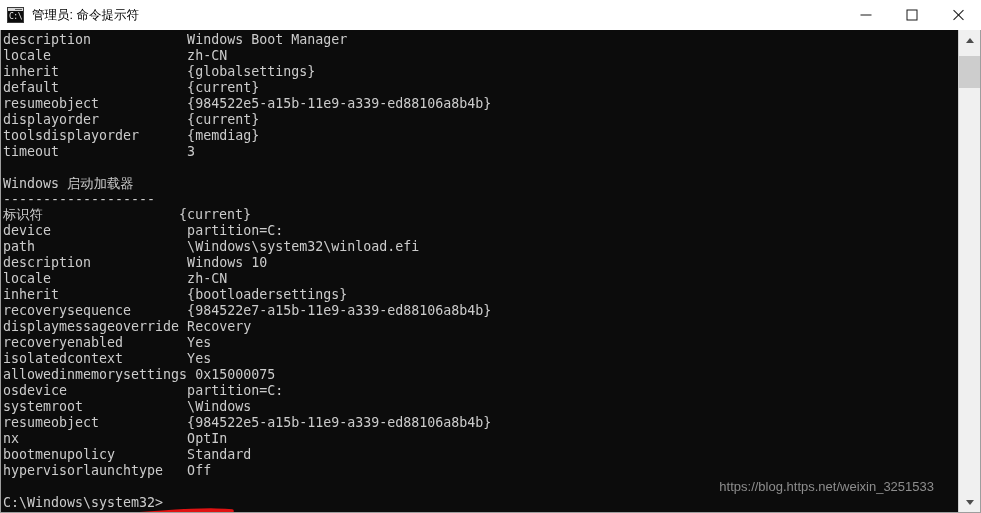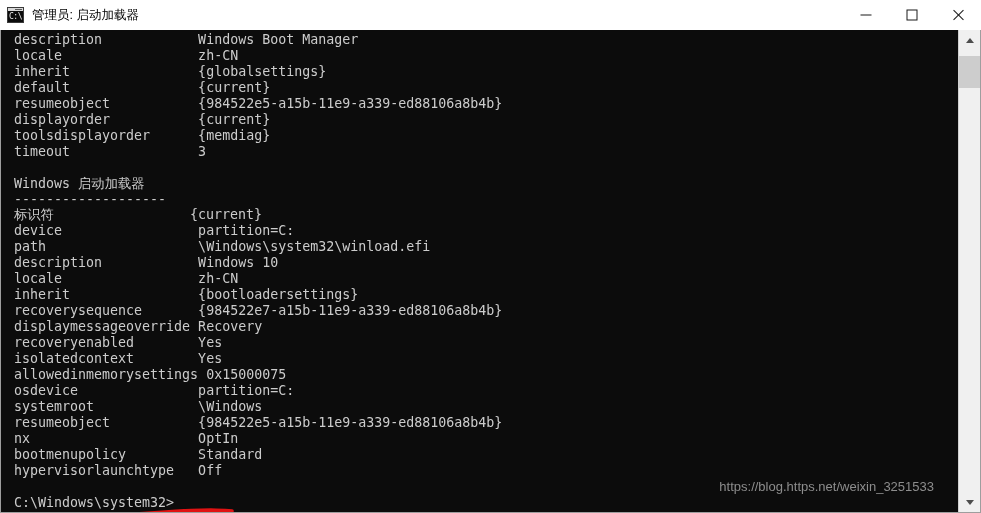--- a/index.html
+++ b/index.html
@@ -124,21 +124,21 @@
   .console-screen {
     position: absolute;
     left: 1px; top: 0;
     width: 956px;
     height: 482px;
     background: #0c0c0c;
     overflow: hidden;
   }
   .console-text {
     position: absolute;
-    left: 12px; top: 2px;
+    left: 1px; top: 2px;
     margin: 0;
     font-family: "DejaVu Sans Mono", "Liberation Mono", monospace;
     font-size: 13.3px;
     line-height: 15.95px;
     color: #cccccc;
     white-space: pre;
     letter-spacing: 0px;
     -webkit-font-smoothing: none;
   }
 
@@ -205,21 +205,21 @@
 <body>
 
 <div id="app">
 
   <div class="titlebar">
     <div class="titlebar-left">
       <div class="cmd-icon">
         <div class="bar"></div>
         <div class="glyph">C:\</div>
       </div>
-      <div class="window-title">管理员: 启动加载器</div>
+      <div class="window-title">管理员: 命令提示符</div>
     </div>
 
     <div class="win-controls">
       <div class="win-btn">
         <span class="ico ico-min"></span>
       </div>
       <div class="win-btn">
         <span class="ico ico-max"></span>
       </div>
       <div class="win-btn">

